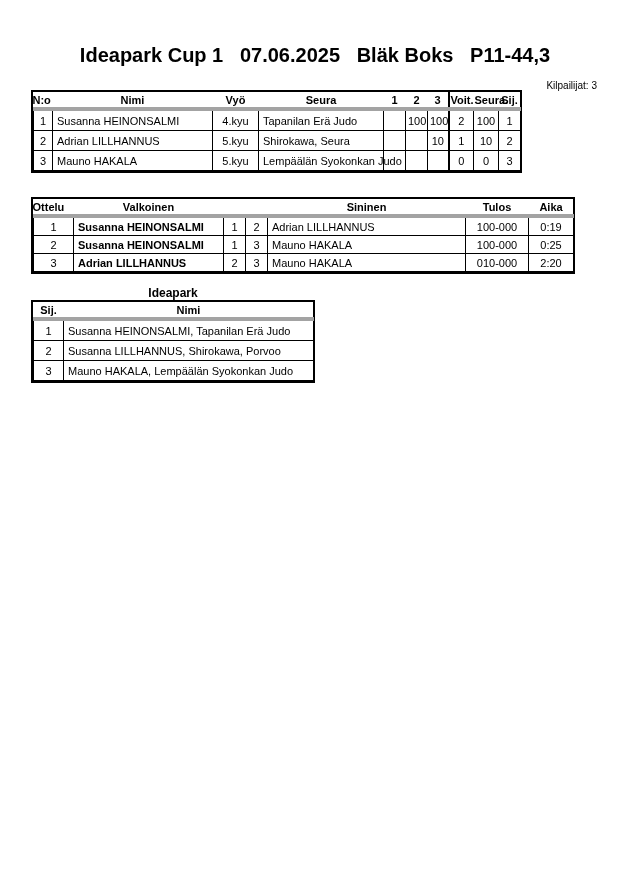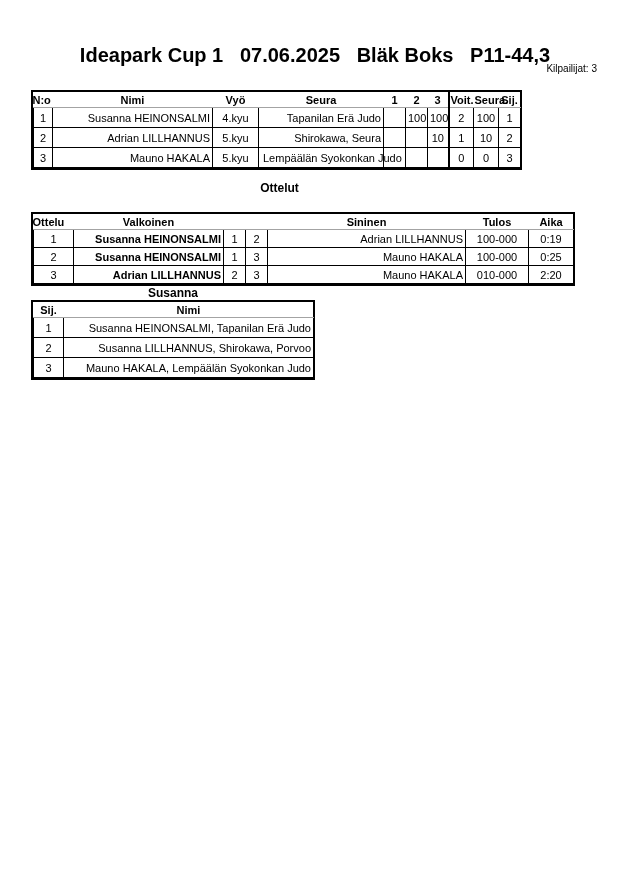--- a/index.html
+++ b/index.html
@@ -11,36 +11,36 @@
     position:absolute; top:44px; left:0; width:630px;
     text-align:center; font-weight:bold; font-size:20px; white-space:pre;
   }
   .section-label {
     position:absolute; text-align:center; font-weight:bold; font-size:12px;
   }
   #lbl-kilpailijat { top:71px; left:31px; width:417px;margin-top:44px; }
   #lbl-ottelut     { top:181px; left:31px; width:497px; }
   #lbl-tulokset    { top:286px; left:31px; width:284px; }
   .count-label {
-    position:absolute; top:63px; left:397px; width:200px;
+    position:absolute; top:80px; left:397px; width:200px;
     text-align:right; font-size:10px;
   }
   .tbl-wrap { position:absolute; border:2px solid #000; background:#fff; }
   #t1 { left:31px; top:90px;  width:487px; }
-  #t2 { left:31px; top:212px; width:540px; }
+  #t2 { left:31px; top:197px; width:540px; }
   #t3 { left:31px; top:300px; width:280px; }
   table { border-collapse:collapse; table-layout:fixed; width:100%;
           font-size:11px; }
   td { border:1px solid #000; height:19px; padding:0 2px;
        vertical-align:middle; white-space:nowrap; overflow:visible; }
   #t2 td { height:17px; }
-  th { border:none; border-bottom:1px solid #a3a3a3; height:15px; padding:0 1px;
+  th { border:none; border-bottom:4px solid #a3a3a3; height:15px; padding:0 1px;
        font-size:11px; font-weight:bold; text-align:center;
        vertical-align:middle; white-space:nowrap; }
-  .al { text-align:right; padding-left:4px; }
+  .al { text-align:left; padding-left:4px; }
   .ac { text-align:center; }
   .b  { font-weight:bold; }
   .thick-l { border-left:2px solid #000; }
   th.hleft { text-align:left; padding-left:0; text-indent:-1px; }
 </style>
 </head>
 <body>
 
 <div class="page">
 
@@ -110,21 +110,20 @@
         <td class="ac"></td>
         <td class="ac"></td>
         <td class="ac thick-l">0</td>
         <td class="ac">0</td>
         <td class="ac">3</td>
       </tr>
     </tbody>
       </table>
   </div>
 
-  <div class="section-label" id="lbl-ottelut">Ottelut</div>
 
   <div class="tbl-wrap" id="t2">
     <table>
       <colgroup>
         <col style="width:40px">
           <col style="width:150px">
           <col style="width:22px">
         <col style="width:22px">
           <col style="width:198px">
           <col style="width:63px">
@@ -164,21 +163,21 @@
         <td class="ac">2</td>
         <td class="ac">3</td>
         <td class="al">Mauno HAKALA</td>
         <td class="ac">010-000</td>
         <td class="ac">2:20</td>
       </tr>
     </tbody>
       </table>
   </div>
 
-  <div class="section-label" id="lbl-tulokset">Susanna</div>
+  <div class="section-label" id="lbl-tulokset">Ideapark</div>
 
   <div class="tbl-wrap" id="t3">
     <table>
       <colgroup>
         <col style="width:30px">
           <col style="width:250px">
       </colgroup>
       <tbody>
           <tr>
         <th>Sij.</th>

